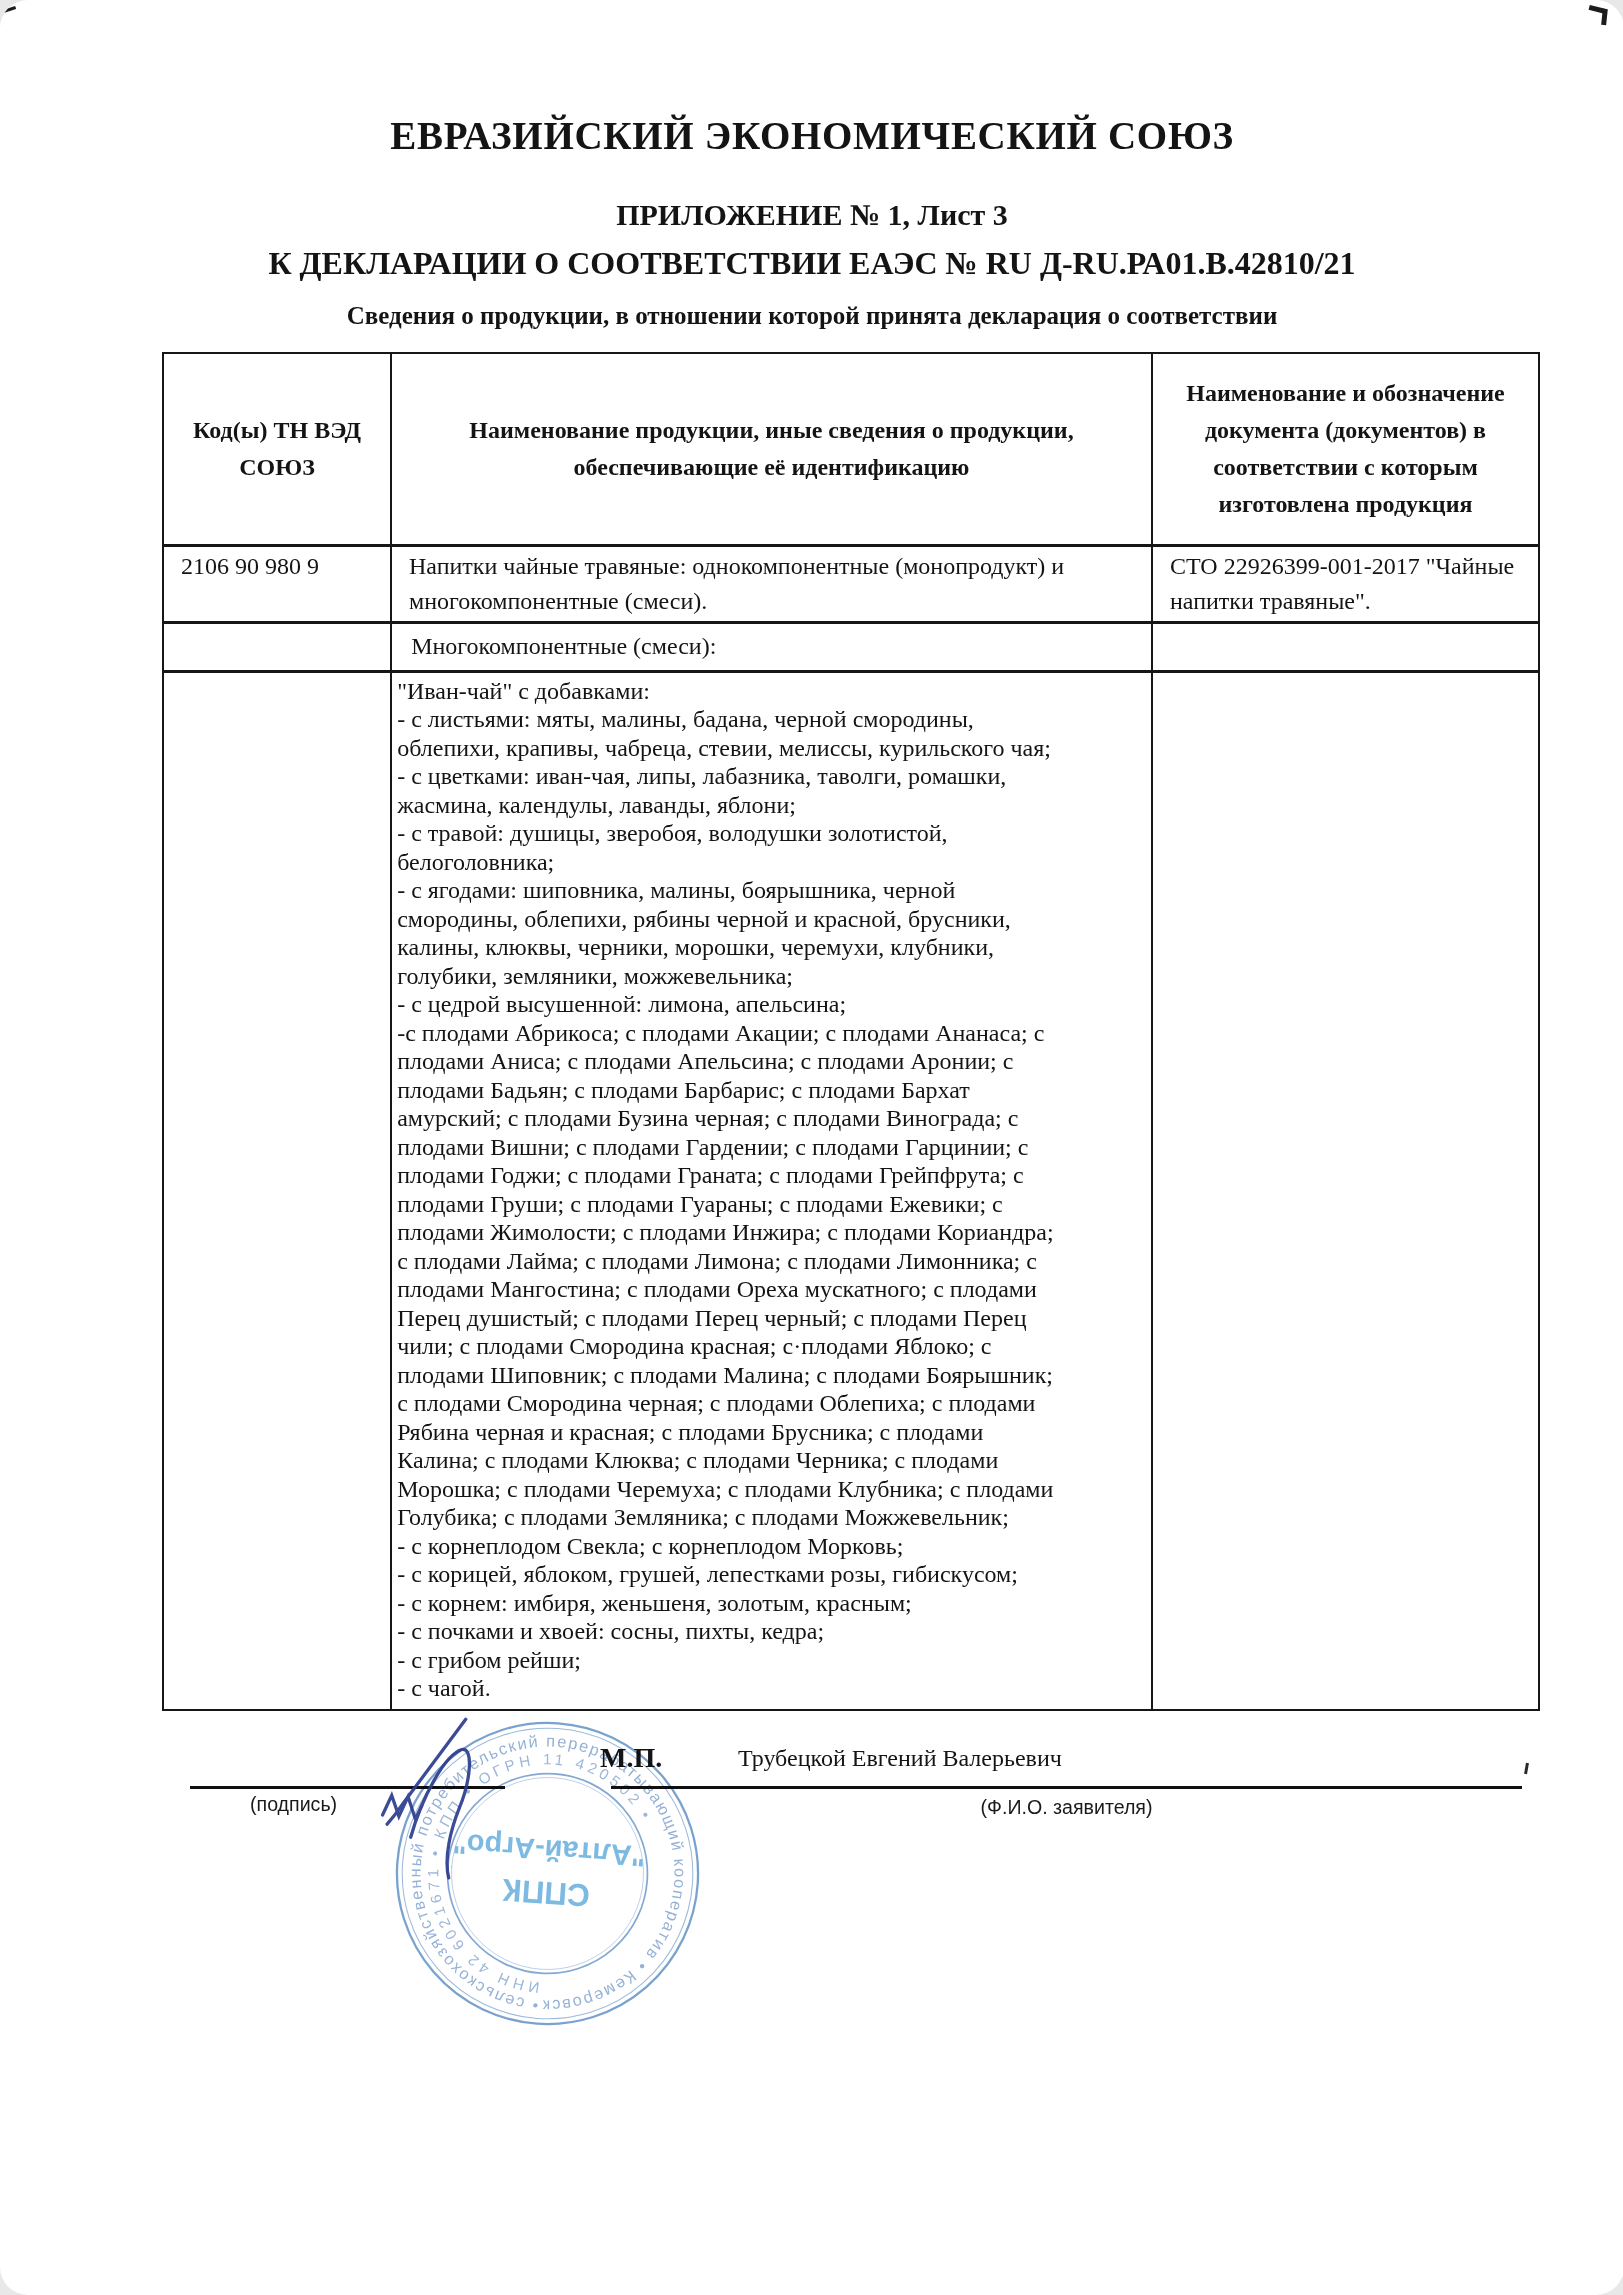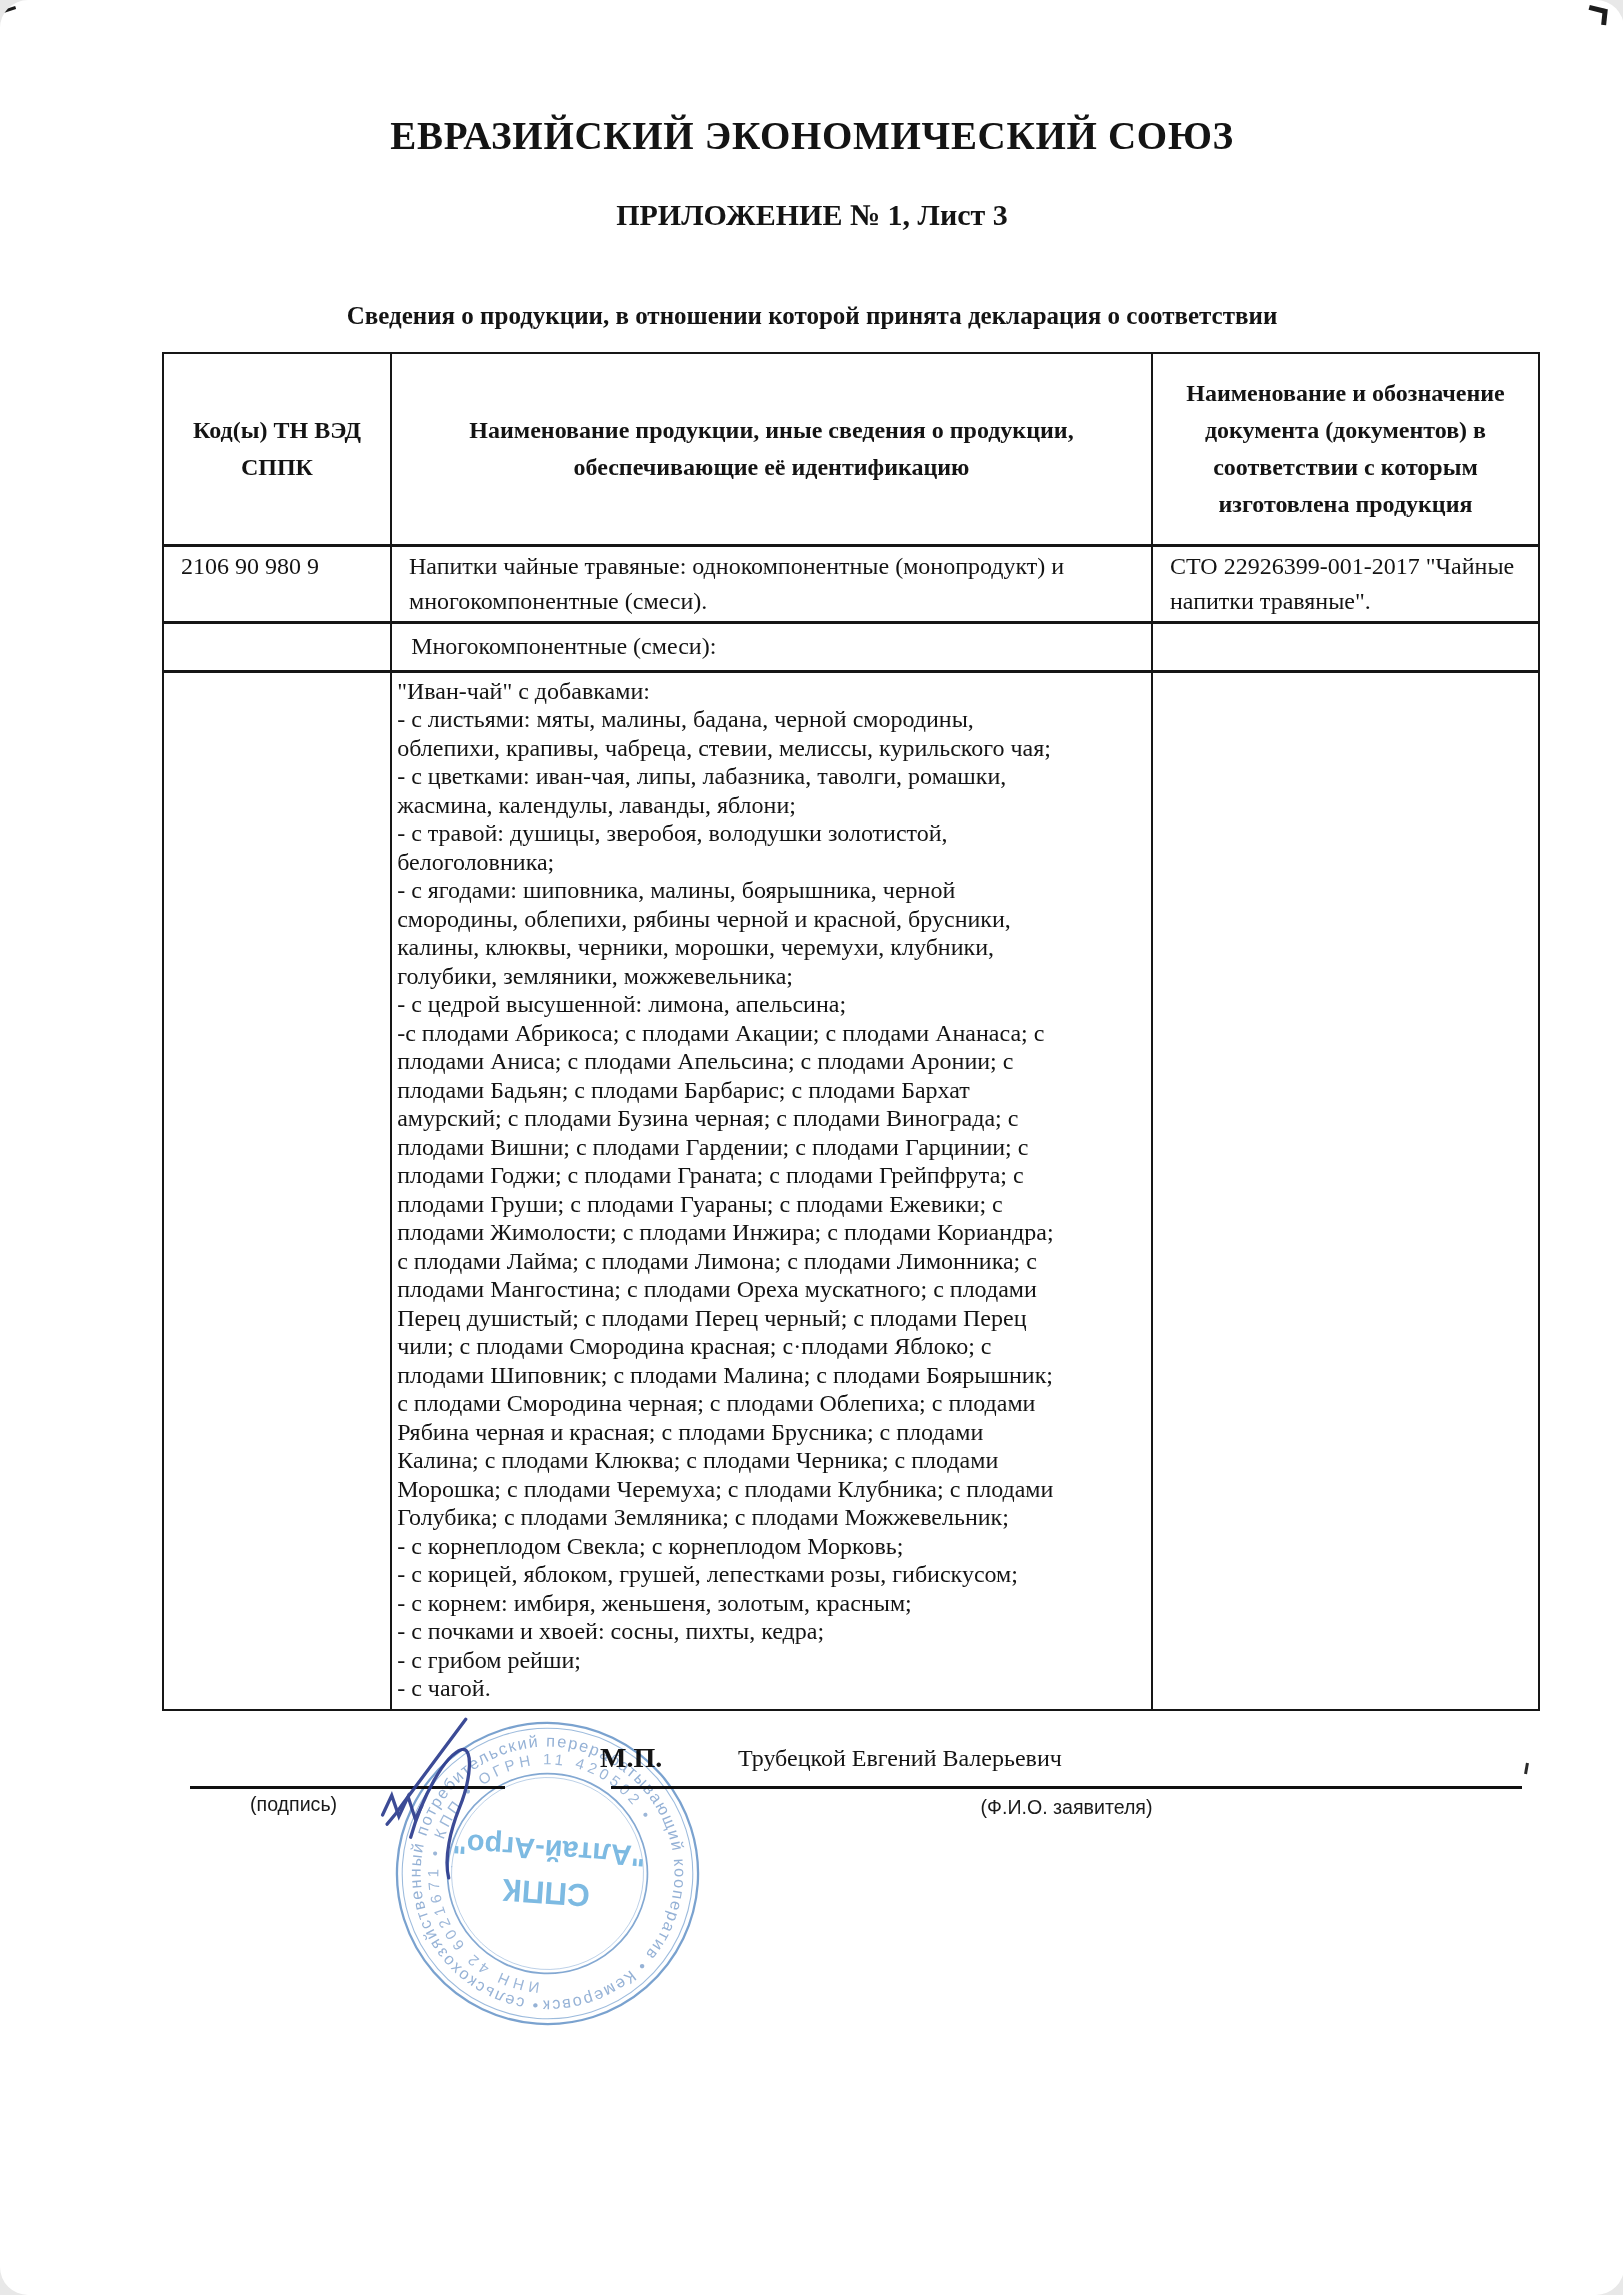--- a/index.html
+++ b/index.html
@@ -70,26 +70,27 @@
   .speck-tr2{left:1602px;top:9.2px;width:4.6px;height:15.7px;transform:rotate(6deg);}
   .speck-apos{left:1525px;top:1763px;width:3.3px;height:11px;transform:rotate(10deg);background:#2a2a2a;}
 </style>
 </head>
 <body>
 
 <div class="page">
 
   <div class="c t-union">ЕВРАЗИЙСКИЙ ЭКОНОМИЧЕСКИЙ СОЮЗ</div>
   <div class="c t-annex">ПРИЛОЖЕНИЕ № 1, Лист 3</div>
+  <div class="c t-decl">К ДЕКЛАРАЦИИ О СООТВЕТСТВИИ ЕАЭС № RU Д-RU.РА01.В.42810/21</div>
   <div class="c t-caption">Сведения о продукции, в отношении которой принята декларация о соответствии</div>
 
   <div class="tbl">
     <div class="trow hrow rborder">
       <div>Код(ы) ТН ВЭД
-СППК</div>
+СОЮЗ</div>
       <div>Наименование продукции, иные сведения о продукции,
 обеспечивающие её идентификацию</div>
       <div>Наименование и обозначение
 документа (документов) в
 соответствии с которым
 изготовлена продукция</div>
     </div>
     <div class="trow r1 rborder">
       <div>2106 90 980 9</div>
       <div>Напитки чайные травяные: однокомпонентные (монопродукт) и

